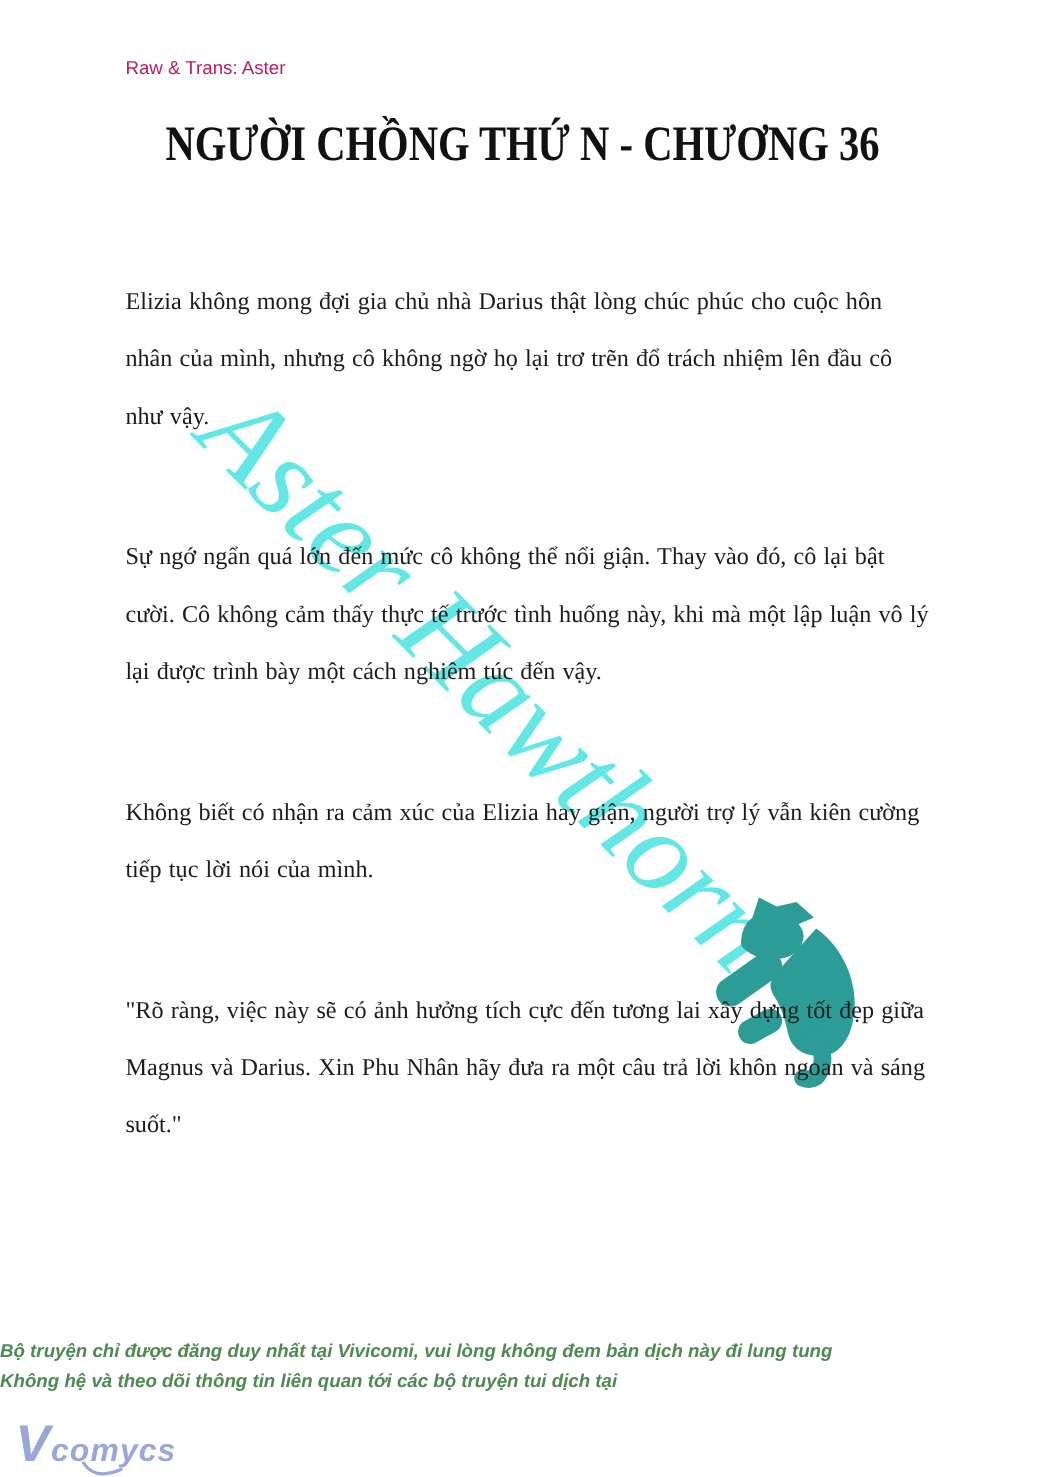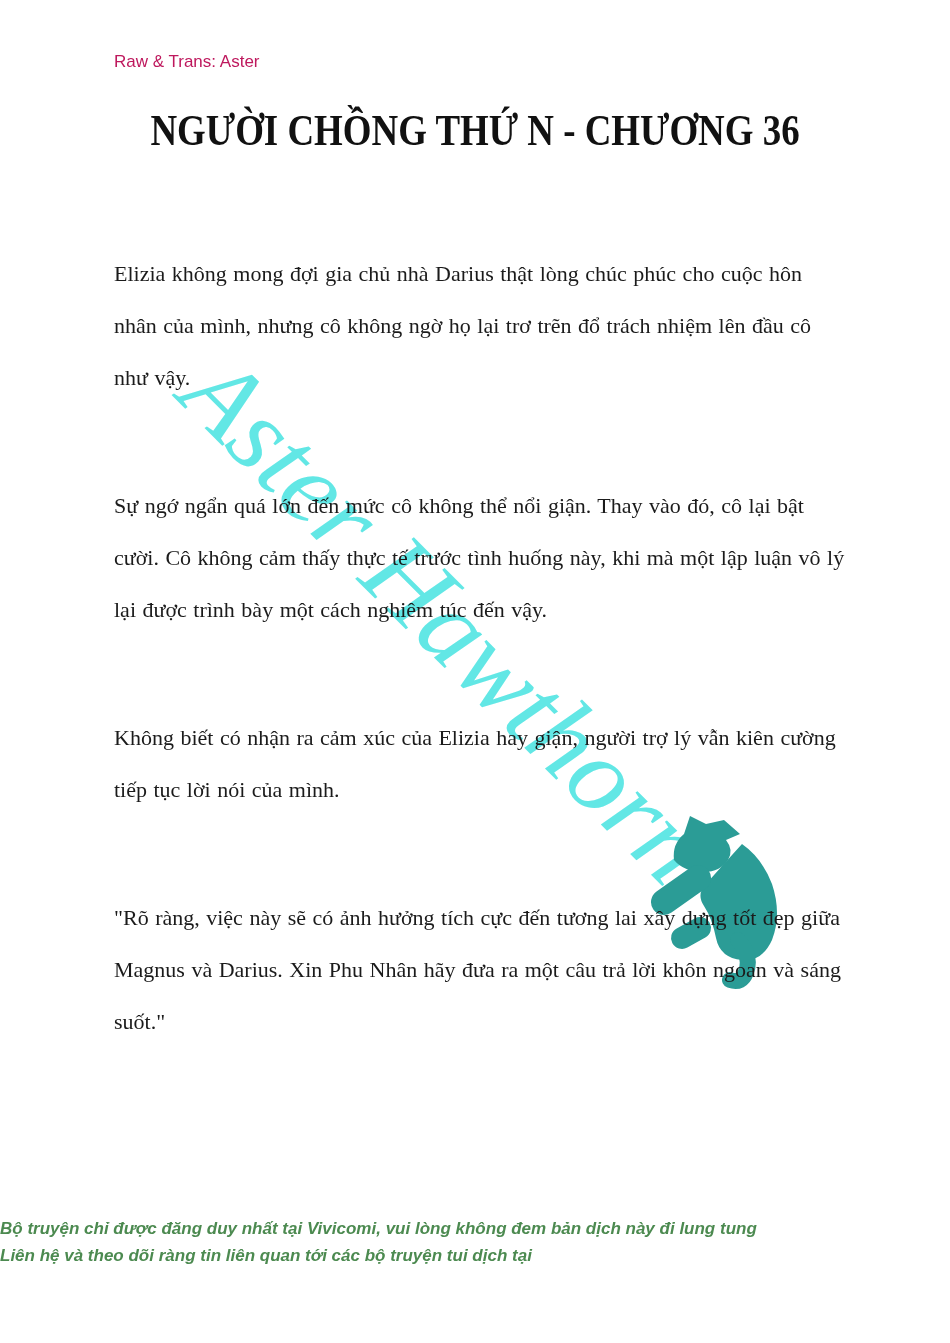--- a/index.html
+++ b/index.html
@@ -153,17 +153,23 @@
 
   <div class="content">
     <p>Elizia không mong đợi gia chủ nhà Darius thật lòng chúc phúc cho cuộc hôn nhân của mình, nhưng cô không ngờ họ lại trơ trẽn đổ trách nhiệm lên đầu cô như vậy.</p>
     <p>Sự ngớ ngẩn quá lớn đến mức cô không thể nổi giận. Thay vào đó, cô lại bật cười. Cô không cảm thấy thực tế trước tình huống này, khi mà một lập luận vô lý lại được trình bày một cách nghiêm túc đến vậy.</p>
     <p>Không biết có nhận ra cảm xúc của Elizia hay giận, người trợ lý vẫn kiên cường tiếp tục lời nói của mình.</p>
     <p>"Rõ ràng, việc này sẽ có ảnh hưởng tích cực đến tương lai xây dựng tốt đẹp giữa Magnus và Darius. Xin Phu Nhân hãy đưa ra một câu trả lời khôn ngoan và sáng suốt."</p>
   </div>
 
   <div class="footer-note">
     <div>Bộ truyện chỉ được đăng duy nhất tại Vivicomi, vui lòng không đem bản dịch này đi lung tung</div>
-    <div>Liên hệ và theo dõi ràng tin liên quan tới các bộ truyện tui dịch tại</div>
+    <div>Không hệ và theo dõi thông tin liên quan tới các bộ truyện tui dịch tại</div>
   </div>
 
+  <div class="logo">
+    <span class="logo-text">Vcomycs</span>
+    <svg class="logo-swirl" width="42" height="20" viewBox="0 0 42 20" xmlns="http://www.w3.org/2000/svg" aria-hidden="true">
+      <path d="M4,2 Q14,18 38,8" fill="none" style="stroke:var(--blue);" stroke-width="3" stroke-linecap="round"></path>
+    </svg>
+  </div>
 
 </div>
 
 </body></html>

